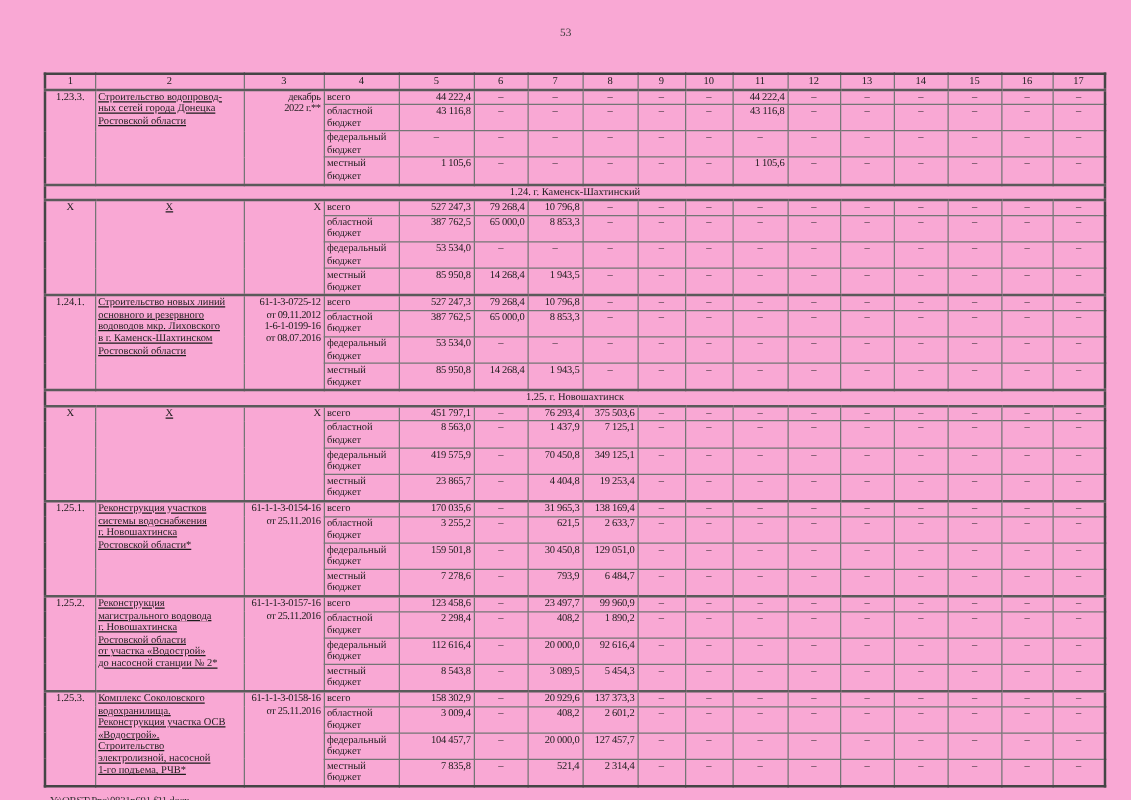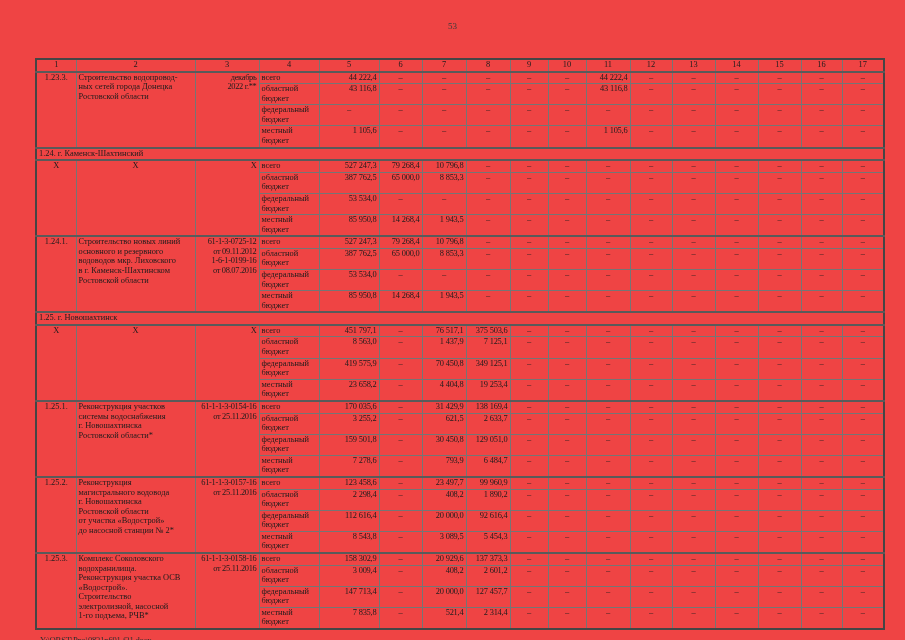--- a/index.html
+++ b/index.html
@@ -6,21 +6,21 @@
     margin: 0; padding: 0;
     width: 905px; height: 640px;
     background: #ffffff;
     overflow: hidden;
     font-family: "Liberation Serif", "DejaVu Serif", serif;
     color: #1c1c1c;
   }
   .page {
     position: relative;
     width: 905px; height: 640px;
-    background: #ef4444;
+    background: #f9a8d4;
   }
   .page-number {
     position: absolute;
     top: 21px; left: 0; width: 905px;
     text-align: center;
     font-size: 9px;
     color: #3a3a3a;
   }
   table.budget {
     position: absolute;
@@ -34,28 +34,28 @@
     border: 1px solid #757575;
     padding: 0 2px 1px 2px;
     vertical-align: top;
     font-size: 8.4px;
     line-height: 1.14;
     overflow: hidden;
   }
   tr.block-start td { border-top: 2px solid #5a5a5a; }
   td.col-head { text-align: center; font-size: 8.6px; padding: 1px 0; }
   td.c-num  { text-align: center; margin-left: 47px; }
-  td.c-name { text-align: left; white-space: pre-line; padding-left: 3px; }
+  td.c-name { text-align: left; white-space: pre-line; padding-left: 3px; text-decoration: underline; }
   td.c-doc  { text-align: right; white-space: pre-line; letter-spacing: -0.3px; }
   td.c-label{ text-align: left; padding-left: 3px; margin-top: 16px; }
   td.c-val  { text-align: right; white-space: nowrap; padding-right: 6px; letter-spacing: -0.2px; }
   td.dash   { text-align: center; padding-right: 2px; }
   td.xcell  { text-align: center; }
   td.city-cell {
-    text-align: left;
+    text-align: center;
     font-size: 8.6px;
     padding: 1px 0;
     border-left: 2px solid #454545;
     border-right: 2px solid #454545;
   }
   .footer-path {
     position: absolute;
     left: 40px; top: 635px;
     font-size: 8.6px;
     color: #2e2e2e;
@@ -325,21 +325,21 @@
         <tr class="block-start">
           <td class="city-cell" colspan="17">1.25. г. Новошахтинск</td>
         </tr>
         <tr class="block-start">
           <td class="c-num" rowspan="4">Х</td>
           <td class="c-name xcell" rowspan="4">Х</td>
           <td class="c-doc" rowspan="4">Х</td>
           <td class="c-label">всего</td>
           <td class="c-val">451 797,1</td>
           <td class="c-val dash">–</td>
-          <td class="c-val">76 517,1</td>
+          <td class="c-val">76 293,4</td>
           <td class="c-val">375 503,6</td>
           <td class="c-val dash">–</td>
           <td class="c-val dash">–</td>
           <td class="c-val dash">–</td>
           <td class="c-val dash">–</td>
           <td class="c-val dash">–</td>
           <td class="c-val dash">–</td>
           <td class="c-val dash">–</td>
           <td class="c-val dash">–</td>
           <td class="c-val dash">–</td>
@@ -371,21 +371,21 @@
           <td class="c-val dash">–</td>
           <td class="c-val dash">–</td>
           <td class="c-val dash">–</td>
           <td class="c-val dash">–</td>
           <td class="c-val dash">–</td>
           <td class="c-val dash">–</td>
           <td class="c-val dash">–</td>
         </tr>
         <tr>
           <td class="c-label">местный бюджет</td>
-          <td class="c-val">23 658,2</td>
+          <td class="c-val">23 865,7</td>
           <td class="c-val dash">–</td>
           <td class="c-val">4 404,8</td>
           <td class="c-val">19 253,4</td>
           <td class="c-val dash">–</td>
           <td class="c-val dash">–</td>
           <td class="c-val dash">–</td>
           <td class="c-val dash">–</td>
           <td class="c-val dash">–</td>
           <td class="c-val dash">–</td>
           <td class="c-val dash">–</td>
@@ -396,21 +396,21 @@
           <td class="c-num" rowspan="4">1.25.1.</td>
           <td class="c-name" rowspan="4">Реконструкция участков
 системы водоснабжения
 г. Новошахтинска
 Ростовской области*</td>
           <td class="c-doc" rowspan="4">61-1-1-3-0154-16
 от 25.11.2016</td>
           <td class="c-label">всего</td>
           <td class="c-val">170 035,6</td>
           <td class="c-val dash">–</td>
-          <td class="c-val">31 429,9</td>
+          <td class="c-val">31 965,3</td>
           <td class="c-val">138 169,4</td>
           <td class="c-val dash">–</td>
           <td class="c-val dash">–</td>
           <td class="c-val dash">–</td>
           <td class="c-val dash">–</td>
           <td class="c-val dash">–</td>
           <td class="c-val dash">–</td>
           <td class="c-val dash">–</td>
           <td class="c-val dash">–</td>
           <td class="c-val dash">–</td>
@@ -573,21 +573,21 @@
           <td class="c-val dash">–</td>
           <td class="c-val dash">–</td>
           <td class="c-val dash">–</td>
           <td class="c-val dash">–</td>
           <td class="c-val dash">–</td>
           <td class="c-val dash">–</td>
           <td class="c-val dash">–</td>
         </tr>
         <tr>
           <td class="c-label">федеральный бюджет</td>
-          <td class="c-val">147 713,4</td>
+          <td class="c-val">104 457,7</td>
           <td class="c-val dash">–</td>
           <td class="c-val">20 000,0</td>
           <td class="c-val">127 457,7</td>
           <td class="c-val dash">–</td>
           <td class="c-val dash">–</td>
           <td class="c-val dash">–</td>
           <td class="c-val dash">–</td>
           <td class="c-val dash">–</td>
           <td class="c-val dash">–</td>
           <td class="c-val dash">–</td>

